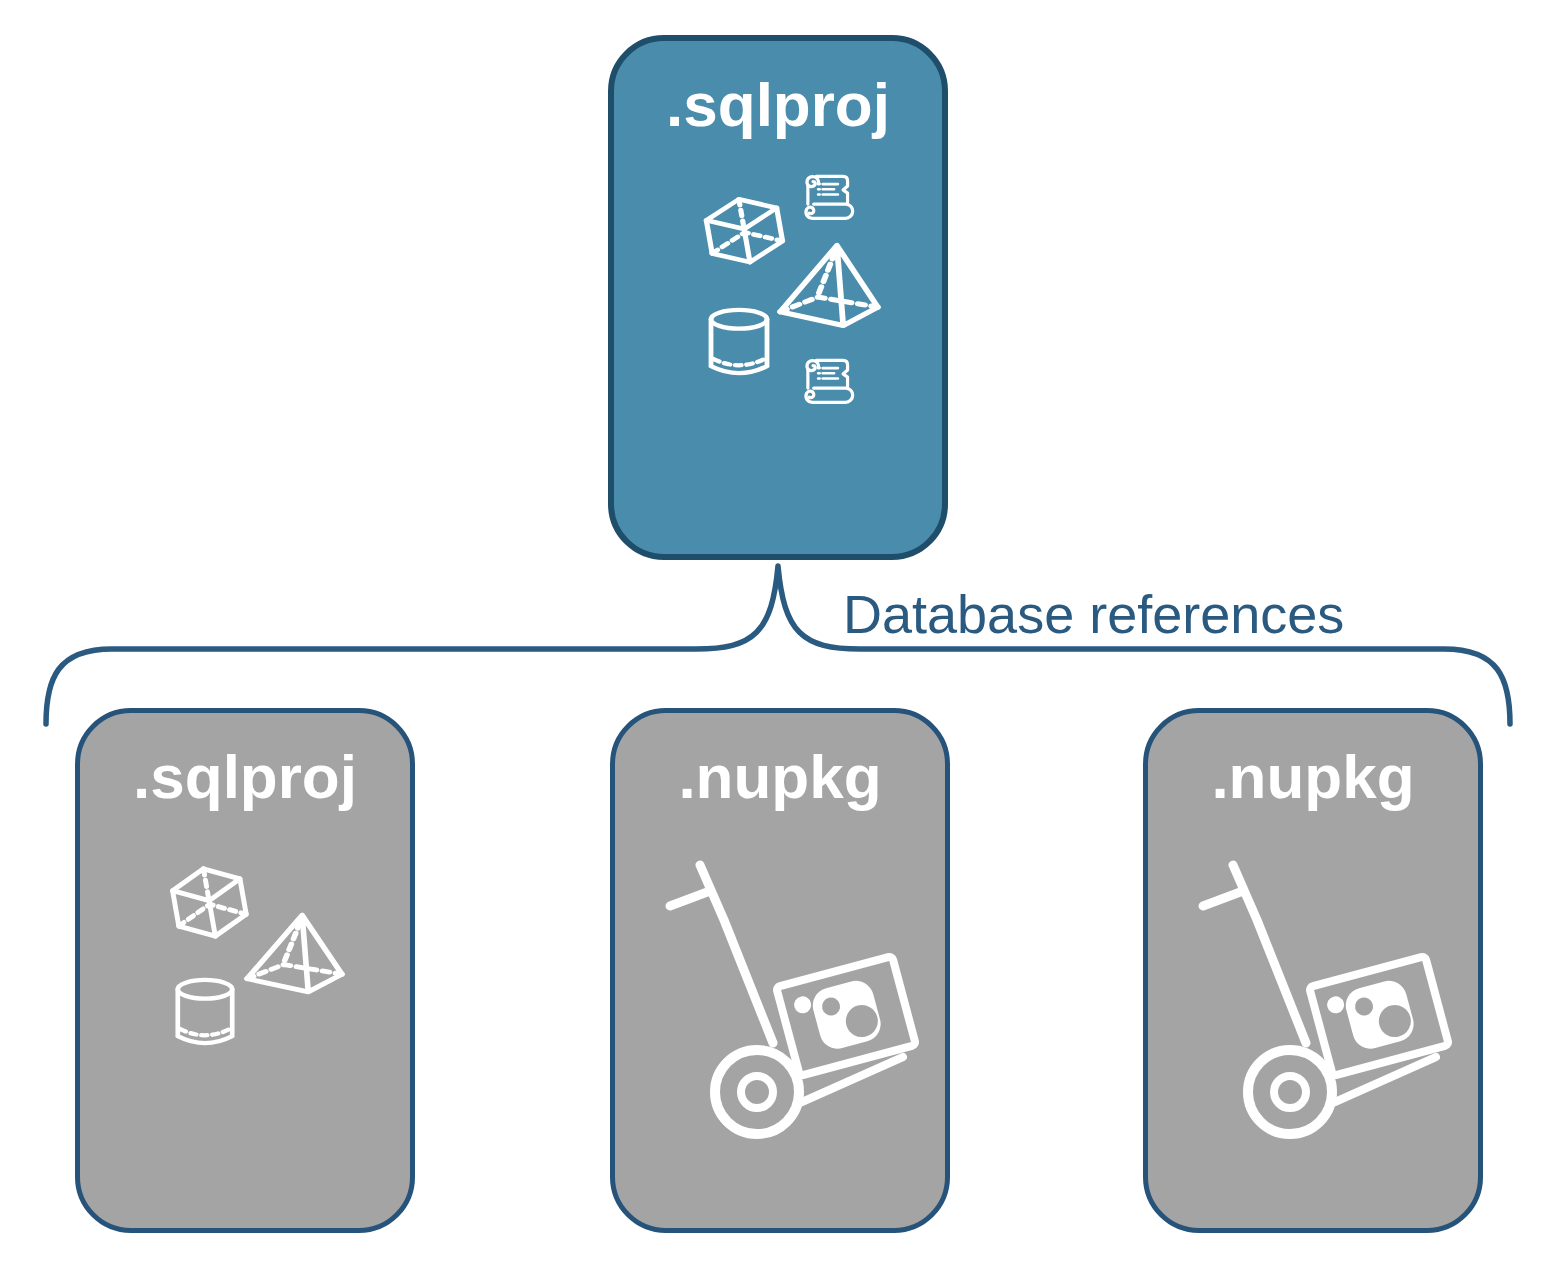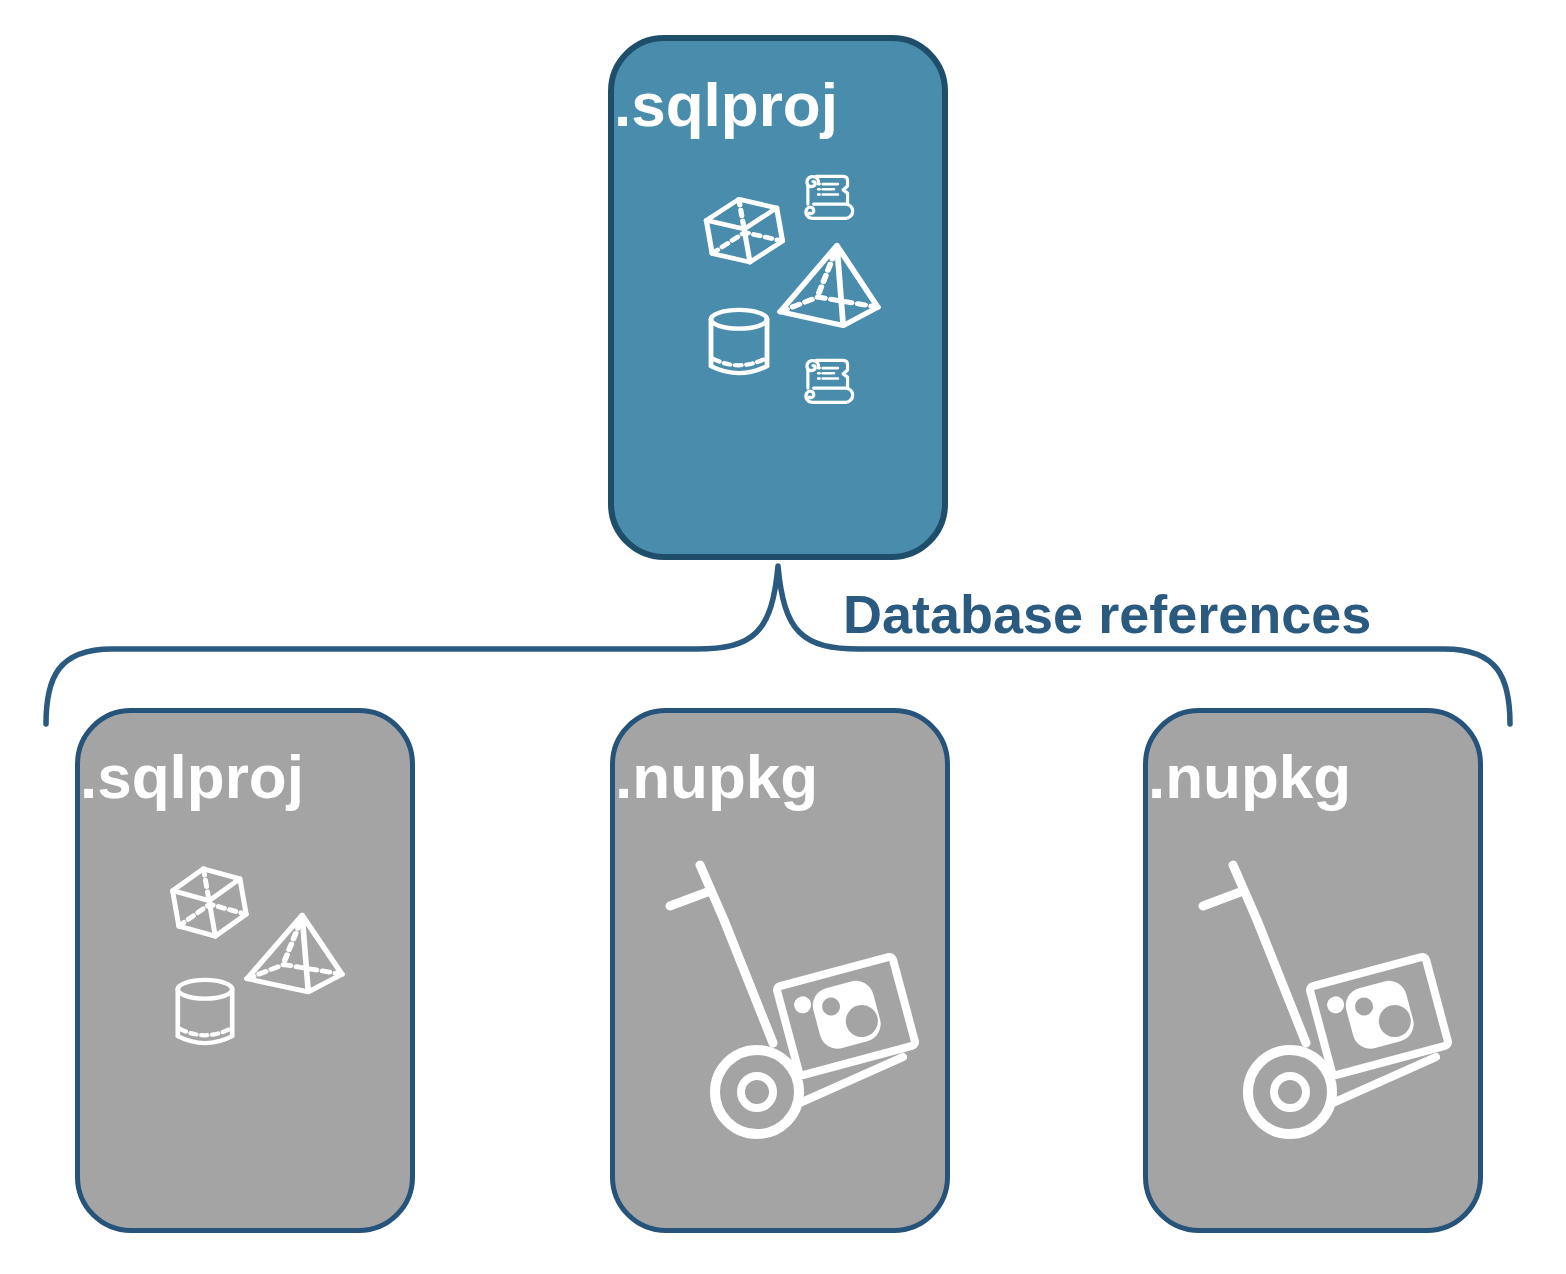--- a/index.html
+++ b/index.html
@@ -13,28 +13,28 @@
     background:#4A8CAC; border:6px solid #1F4E6B;
   }
   .node-child {
     top:708px; width:340px; height:525px;
     background:#A4A4A4; border:5px solid #26537A;
   }
   #child-0 { left:75px; }
   #child-1 { left:610px; }
   #child-2 { left:1143px; }
   .node-title {
-    margin-top:30px; 
+    margin-top:30px; text-align:center;
     font-size:62px; font-weight:bold; color:#ffffff; line-height:1.1;
   }
   .icon { position:absolute; color:#ffffff; }
   .brace-svg { position:absolute; left:0; top:0; width:1566px; height:1274px; pointer-events:none; }
   .edge-label {
     position:absolute; left:843px; top:583px;
-    font-size:54px; font-weight:bold; color:#2A5A80; white-space:nowrap;
+    font-size:54px; font-weight:normal; color:#2A5A80; white-space:nowrap;
   }
   .s  { fill:none; stroke:currentColor; stroke-width:5.5; stroke-linecap:round; stroke-linejoin:round; }
   .d  { fill:none; stroke:currentColor; stroke-width:5.5; stroke-linecap:round; stroke-linejoin:round; stroke-dasharray:7 6; }
   .t  { fill:none; stroke:currentColor; stroke-width:4;   stroke-linecap:round; }
   .r  { fill:none; stroke:currentColor; stroke-width:9;   stroke-linecap:round; stroke-linejoin:round; }
   .r8 { fill:none; stroke:currentColor; stroke-width:8;   stroke-linecap:round; stroke-linejoin:round; }
   .w10{ fill:none; stroke:currentColor; stroke-width:10; }
 </style>
 </head>
 <body>

